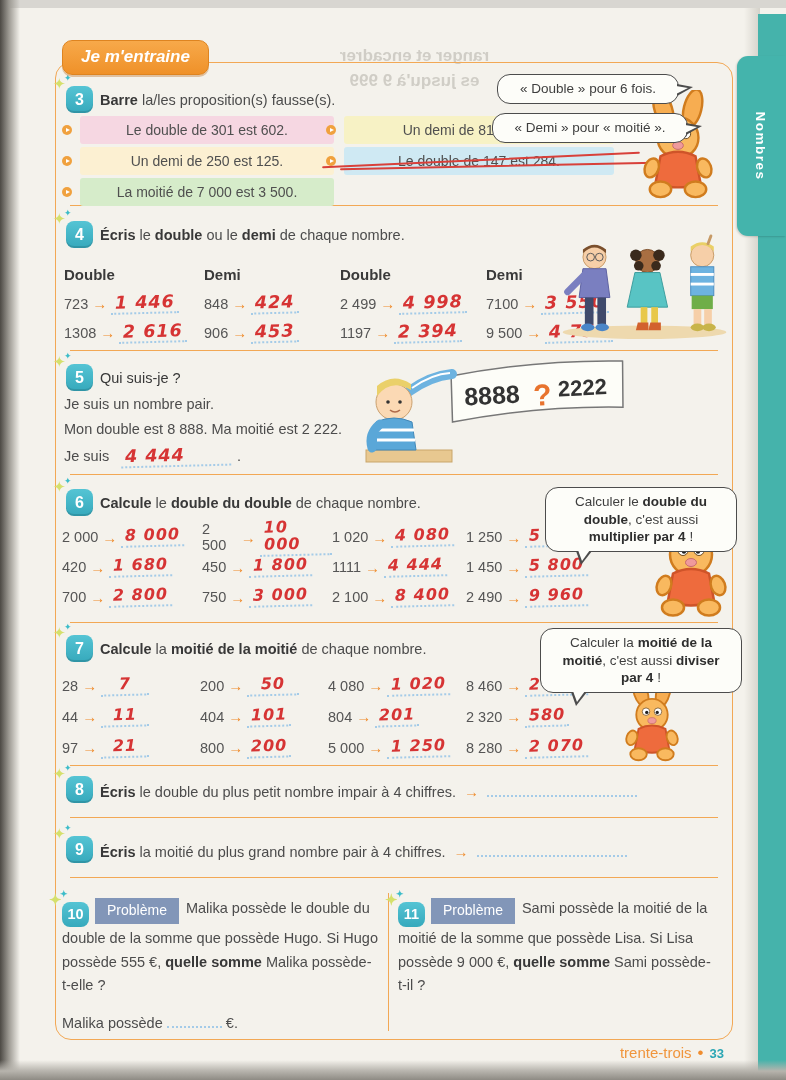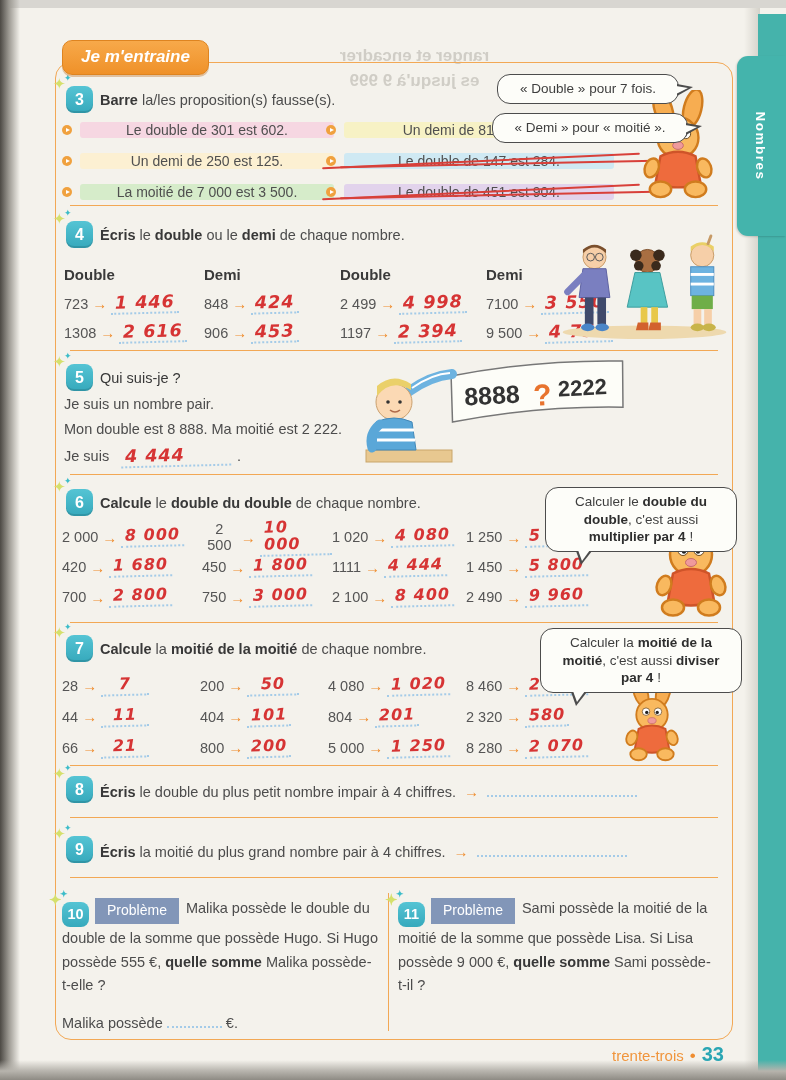--- a/index.html
+++ b/index.html
@@ -42,21 +42,21 @@
   .extitle{position:absolute;font-size:14.5px;color:#4c4c4c;z-index:3;}
   .extitle b{color:#383838;}
   .bodyline{position:absolute;font-size:14.5px;color:#4c4c4c;z-index:3;}
   
   .prop-col{position:absolute;z-index:3;}
   .prop-row{display:flex;align-items:center;gap:8px;height:24px;margin-bottom:7px;}
   .bullet{position:relative;width:10px;height:10px;border-radius:50%;background:#f0a13e;flex:0 0 10px;}
   .bullet::after{content:"";position:absolute;left:3.5px;top:2.5px;border-left:4px solid #fff;
          border-top:2.5px solid transparent;border-bottom:2.5px solid transparent;}
   .pill{position:relative;flex:1;display:flex;align-items:center;justify-content:center;
-         height:16px;border-radius:3px;font-size:14px;color:#4f4f4f;}
+         height:28px;border-radius:3px;font-size:14px;color:#4f4f4f;}
   .pill-pink{background:#f6d7e2;} .pill-cream{background:#fcf0d2;} .pill-green{background:#d6ecca;}
   .pill-yellow{background:#f7f2c5;} .pill-blue{background:#cfe9f3;} .pill-purple{background:#e2d3ec;}
   .struck::before{content:"";position:absolute;left:-22px;right:-26px;top:42%;height:2.4px;
          background:#d8403a;transform:rotate(-2.6deg);border-radius:2px;}
   .struck::after{content:"";position:absolute;left:-4px;right:-42px;top:64%;height:2.2px;
          background:#d8403a;transform:rotate(-1.2deg);border-radius:2px;}
   
   .bubble{position:absolute;background:#fdfdf9;border:1.6px solid #4c4c4c;border-radius:13px;
          padding:5px 11px;font-size:13.5px;color:#3e3e3e;text-align:center;line-height:1.3;z-index:4;}
   .bubble b{color:#2e2e2e;}
@@ -64,42 +64,42 @@
          border-top:3px solid transparent;border-bottom:9px solid transparent;border-left:16px solid #4c4c4c;}
   .tail-right::after{content:"";position:absolute;right:-10px;top:11px;
          border-top:2px solid transparent;border-bottom:6px solid transparent;border-left:12px solid #fdfdf9;}
   .tail-bottom::before{content:"";position:absolute;left:30px;bottom:-14px;
          border-left:5px solid transparent;border-right:11px solid transparent;border-top:14px solid #4c4c4c;}
   .tail-bottom::after{content:"";position:absolute;left:32px;bottom:-10px;
          border-left:4px solid transparent;border-right:8px solid transparent;border-top:11px solid #fdfdf9;}
   
   .grid{position:absolute;display:grid;z-index:3;}
   .cell{display:flex;align-items:center;font-size:14.5px;color:#555;}
-  .num{font-weight:500;color:#555;text-align:center;}
+  .num{font-weight:500;color:#555;}
   .arrow{color:#ef8d2f;font-weight:bold;margin:0 4px;font-size:15px;}
   .ans{display:inline-block;font-family:"DejaVu Sans",sans-serif;font-style:italic;font-weight:600;
        color:#d63434;border-bottom:2px dotted #a4cbe8;line-height:1.05;padding:0 4px 1px;
        transform:rotate(-1.5deg);letter-spacing:1px;}
   .ans-lg{font-size:17.5px;} .ans-md{font-size:16px;}
   .colhead{font-size:15px;font-weight:bold;color:#3a3a3a;}
   .blank{display:inline-block;border-bottom:2px dotted #a4cbe8;height:13px;vertical-align:baseline;}
   
   .prob{position:absolute;width:320px;font-size:14.5px;line-height:1.62;color:#4c4c4c;z-index:3;}
   .prob b{color:#383838;}
   .prob-num{display:inline-flex;align-items:center;justify-content:center;width:27px;height:25px;
        background:linear-gradient(180deg,#55c4d4,#36a9bc);border-radius:8px;color:#fff;
        font-weight:bold;font-size:14.5px;margin-right:6px;vertical-align:-6px;position:relative;}
   .prob-label{display:inline-block;background:#8296b8;color:#fff;font-size:14px;
        padding:1px 12px 2px;margin-right:7px;vertical-align:-2px;}
   .prob-answer{}
   
   .footer{position:absolute;right:62px;top:1043px;font-size:15px;z-index:3;}
   .footer .word{color:#f0953c;font-weight:500;}
   .footer .dot{color:#ef8d2f;font-size:17px;margin:0 6px;}
-  .footer .pnum{color:#2aa6b4;font-weight:bold;font-size:20px;text-align:right;}
+  .footer .pnum{color:#2aa6b4;font-weight:bold;font-size:13px;text-align:right;}
   .illus{position:absolute;z-index:3;}
 </style>
 </head>
 <body>
 
 <svg width="0" height="0" style="position:absolute">
   <symbol id="rabbit" viewBox="0 0 90 115">
     <ellipse cx="30" cy="20" rx="9" ry="19" fill="#f7ad51" stroke="#d07c1e" stroke-width="2.5" transform="rotate(-18 30 20)"></ellipse>
     <ellipse cx="60" cy="19" rx="9" ry="20" fill="#f7ad51" stroke="#d07c1e" stroke-width="2.5" transform="rotate(14 60 19)"></ellipse>
     <circle cx="45" cy="49" r="21" fill="#f9b95f" stroke="#d07c1e" stroke-width="2.5"></circle>
@@ -159,26 +159,22 @@
 </div>
 <div class="prop-col" style="left:326px;top:118px;width:288px">
   <div class="prop-row">
     <span class="bullet"></span>
     <span class="pill pill-yellow">Un demi de 812 est 406.</span>
   </div>
   <div class="prop-row">
     <span class="bullet"></span>
     <span class="pill pill-blue struck">Le double de 147 est 284.</span>
   </div>
-  <div class="prop-row">
-    <span class="bullet"></span>
-    <span class="pill pill-purple struck">Le double de 451 est 904.</span>
-  </div>
-</div>
-<div class="bubble tail-right" style="left:497px;top:74px;width:158px">« Double » pour 7 fois.</div>
+</div>
+<div class="bubble tail-right" style="left:497px;top:74px;width:158px">« Double » pour 6 fois.</div>
 <div class="bubble tail-right" style="left:492px;top:113px;width:172px">« Demi » pour « moitié ».</div>
 <svg class="illus" style="left:630px;top:90px" width="96" height="112">
     <use href="#rabbit"></use>
   </svg>
 
 <div class="divider" style="top:205px"></div>
 
 <div class="exwrap" style="left:66px;top:221px">
   <span class="stars">
       <i class="s1">✦</i>
@@ -436,21 +432,21 @@
       <span class="num">804</span>
       <span class="arrow">→</span>
       <span class="ans ans-md">201</span>
     </div>
   <div class="cell">
       <span class="num">2 320</span>
       <span class="arrow">→</span>
       <span class="ans ans-md">580</span>
     </div>
   <div class="cell">
-      <span class="num">66</span>
+      <span class="num">97</span>
       <span class="arrow">→</span>
       <span class="ans ans-md" style="min-width:40px;text-align:center">21</span>
     </div>
   <div class="cell">
       <span class="num">800</span>
       <span class="arrow">→</span>
       <span class="ans ans-md">200</span>
     </div>
   <div class="cell">
       <span class="num">5 000</span>

